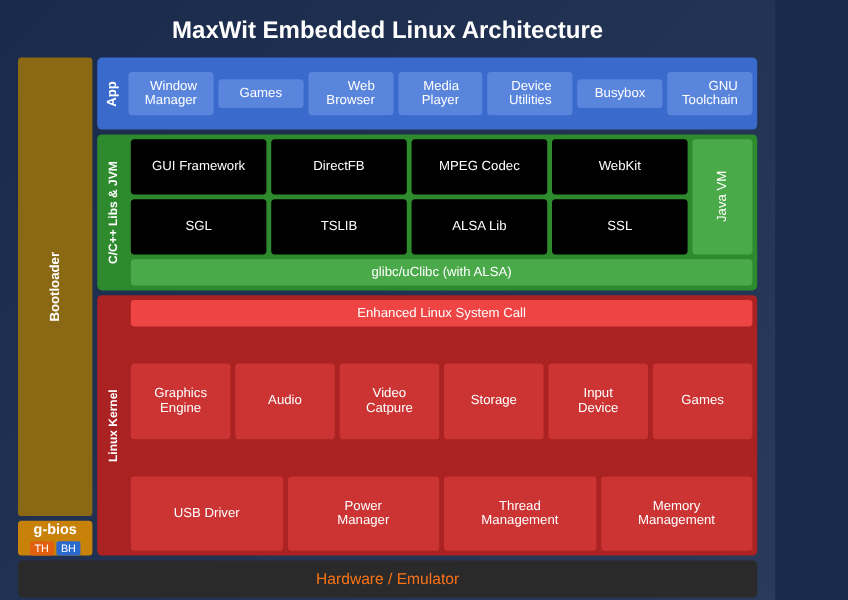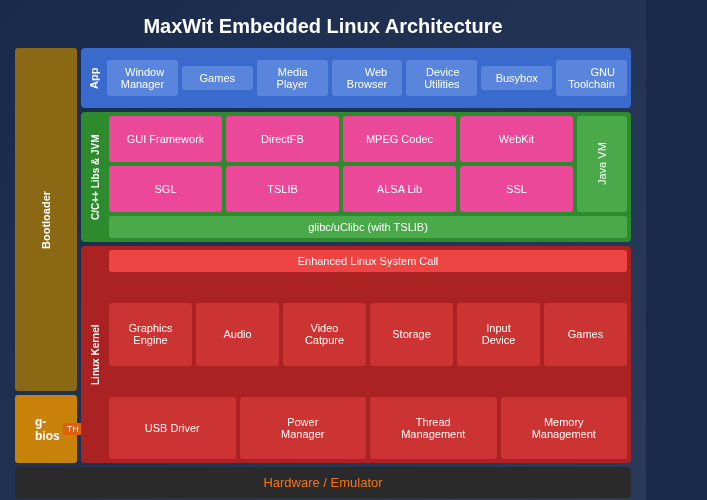--- a/index.html
+++ b/index.html
@@ -53,23 +53,23 @@
       display: flex;
       align-items: center;
       justify-content: center;
       padding: 8px 4px;
       border-radius: 3px;
       flex: 1;
     }
     .gbios-box {
       background: #c8820a;
       border-radius: 3px;
-      padding: 20px;
-      display: flex;
-      flex-direction: row;
+      padding: 0;
+      display: flex;
+      flex-direction: column;
       align-items: center;
       gap: 3px;
     }
     .gbios-title {
       color: white;
       font-size: 12px;
       font-weight: bold;
     }
     .gbios-badges {
       display: flex;
@@ -169,21 +169,21 @@
       flex-direction: column;
       gap: 4px;
     }
     .libs-row {
       display: flex;
       flex-direction: row;
       gap: 4px;
       flex: 1;
     }
     .lib-item {
-      background: #ec4899;
+      background: #000000;
       color: white;
       font-size: 11px;
       text-align: center;
       padding: 5px 4px;
       border-radius: 3px;
       flex: 1;
       display: flex;
       align-items: center;
       justify-content: center;
     }
@@ -316,22 +316,22 @@
       </div>
     </div>
 
     <div class="layers-col">
 
       <div class="app-layer">
         <div class="layer-label-vertical">App</div>
         <div class="app-items">
           <div class="app-item">Window<br>Manager</div>
           <div class="app-item">Games</div>
+          <div class="app-item">Web<br>Browser</div>
           <div class="app-item">Media<br>Player</div>
-          <div class="app-item">Web<br>Browser</div>
           <div class="app-item">Device<br>Utilities</div>
           <div class="app-item">Busybox</div>
           <div class="app-item">GNU<br>Toolchain</div>
         </div>
       </div>
 
       <div class="libs-layer">
         <div class="libs-label">C/C++ Libs &amp; JVM</div>
         <div class="libs-content">
           <div class="libs-with-jvm">
@@ -348,21 +348,21 @@
               <div class="libs-row">
                 <div class="lib-item">SGL</div>
                 <div class="lib-item">TSLIB</div>
                 <div class="lib-item">ALSA Lib</div>
                 <div class="lib-item">SSL</div>
               </div>
             </div>
             <div class="javavm-item">Java VM</div>
           </div>
 
-          <div class="glibc-bar">glibc/uClibc (with TSLIB)</div>
+          <div class="glibc-bar">glibc/uClibc (with ALSA)</div>
         </div>
       </div>
 
       <div class="kernel-layer">
         <div class="kernel-label">Linux Kernel</div>
         <div class="kernel-content">
           <div class="enhanced-bar">Enhanced Linux System Call</div>
 
           <div class="kernel-row">
             <div class="kernel-item">Graphics<br>Engine</div>

